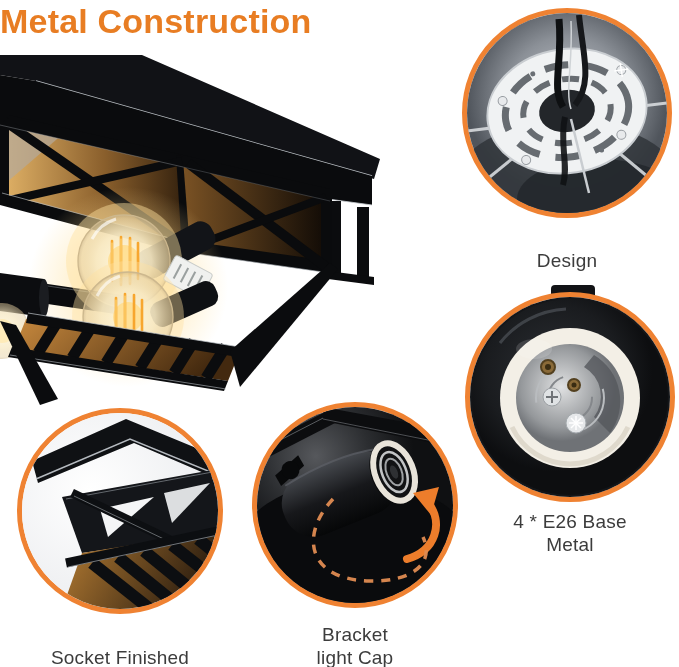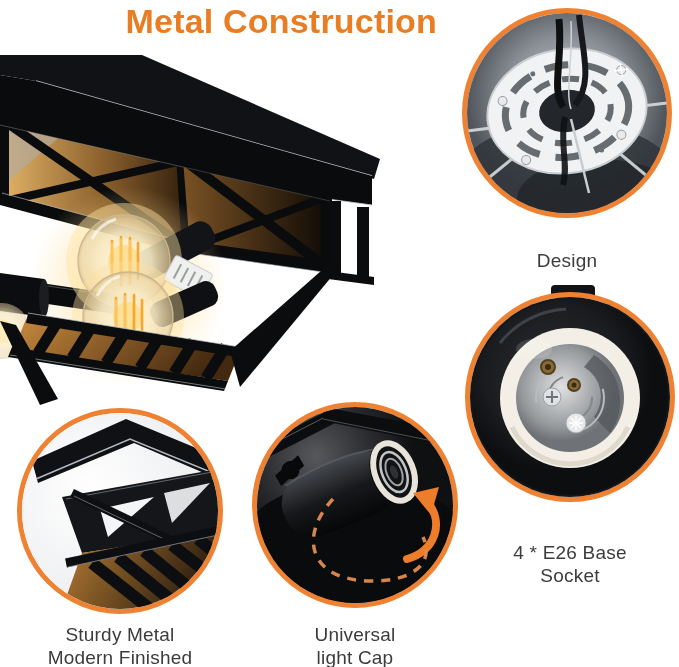--- a/index.html
+++ b/index.html
@@ -2,21 +2,21 @@
 <html><head>
 <meta charset="utf-8">
 <style>
   html,body{margin:0;padding:0;background:#ffffff;}
   .stage{
     position:relative;width:679px;height:667px;background:#ffffff;overflow:hidden;
     font-family:"Liberation Sans",sans-serif;
   }
   .title{
     position:absolute;top:2px;left:0;width:437px;margin:0;
-    text-align:right;font-size:34px;line-height:38px;font-weight:bold;
+    font-size:34px;line-height:38px;font-weight:bold;
     color:#E87D23;letter-spacing:.2px;
   }
   .main-photo{position:absolute;left:0;top:55px;width:392px;height:365px;}
   .main-photo svg{display:block;}
   .callout{position:absolute;margin:0;padding:0;}
   .circle{
     border-radius:50%;border:5px solid #EF8232;overflow:hidden;
     background:#fff;position:relative;z-index:2;
   }
   .circle svg{display:block;}
@@ -26,21 +26,21 @@
   }
   .breakout-tab{
     position:absolute;left:551px;top:285px;width:44px;height:16px;
     background:#121316;border-radius:4px 4px 0 0;z-index:1;
   }
   #c1{left:462px;top:8px;}
   #c2{left:465px;top:292px;}
   #c3{left:252px;top:402px;}
   #c4{left:17px;top:408px;}
   #cap1{left:437px;top:227px;width:260px;}
-  #cap2{left:460px;top:542px;width:220px;}
+  #cap2{left:460px;top:511px;width:220px;}
   #cap3{left:270px;top:624px;width:170px;}
   #cap4{left:23px;top:624px;width:194px;}
 </style>
 </head>
 <body>
 
 <div class="stage">
 
   <h1 class="title"><span>Metal Construction</span><br></h1>
 
@@ -290,21 +290,21 @@
             <line x1="99" y1="126" x2="113" y2="126"></line>
               <line x1="106" y1="119" x2="106" y2="133"></line>
             <line x1="101" y1="121" x2="111" y2="131"></line>
               <line x1="111" y1="121" x2="101" y2="131"></line>
           </g>
         </g>
         <ellipse cx="64" cy="52" rx="18" ry="10" fill="#ffffff" opacity="0.15"></ellipse>
       </svg>
     </div>
   </figure>
-  <div class="caption" id="cap2"><span>4 * E26 Base</span><br><span>Socket</span></div>
+  <div class="caption" id="cap2"><span>4 * E26 Base</span><br><span>Metal</span></div>
 
   <figure class="callout" id="c3">
     <div class="circle" style="width:196px;height:196px;">
       <svg width="196" height="196" viewBox="0 0 196 196">
         <defs>
           <radialGradient id="gBg3" cx="0.3" cy="0.25">
             <stop offset="0" stop-color="#56585c"></stop>
               <stop offset="0.55" stop-color="#2b2d30"></stop>
               <stop offset="1" stop-color="#0f1012"></stop>
           </radialGradient>
@@ -336,21 +336,21 @@
           <circle cx="34" cy="63" r="9"></circle>
         </g>
         <g>
           <path d="M 150 152 C 178 144 188 116 170 94" fill="none" stroke="#ED7D2B" stroke-width="8" stroke-linecap="round"></path>
           <polygon points="156,86 182,80 174,108" fill="#ED7D2B"></polygon>
           <path d="M 76 92 C 44 126 48 172 112 174 C 156 175 178 156 166 130" fill="none" stroke="#E08C52" stroke-width="3.5" stroke-dasharray="9 8" opacity="0.95"></path>
         </g>
       </svg>
     </div>
   </figure>
-  <div class="caption" id="cap3"><span>Universal</span><br><span>light Cap</span></div>
+  <div class="caption" id="cap3"><span>Bracket</span><br><span>light Cap</span></div>
 
   <figure class="callout" id="c4">
     <div class="circle" style="width:196px;height:196px;">
       <svg width="196" height="196" viewBox="0 0 196 196">
         <defs>
           <radialGradient id="gBg4" cx="0.35" cy="0.4">
             <stop offset="0" stop-color="#ffffff"></stop>
               <stop offset="1" stop-color="#f0f1f3"></stop>
           </radialGradient>
           <linearGradient id="gS4" x1="0" y1="0" x2="1" y2="0.3">
@@ -377,15 +377,15 @@
             <line x1="122" y1="138" x2="188" y2="192"></line>
             <line x1="150" y1="132" x2="196" y2="168"></line>
             <line x1="176" y1="126" x2="196" y2="142"></line>
           </g>
           <line x1="44" y1="150" x2="196" y2="118" stroke="#0c0e11" stroke-width="9"></line>
           <line x1="46" y1="154" x2="196" y2="122" stroke="#b5bbc0" stroke-width="1" opacity="0.6"></line>
         </g>
       </svg>
     </div>
   </figure>
-  <div class="caption" id="cap4"><span>Sturdy Metal</span><br><span>Modern Finished</span></div>
+  <div class="caption" id="cap4"><br><span>Socket Finished</span></div>
 
 </div>
 
 </body></html>

